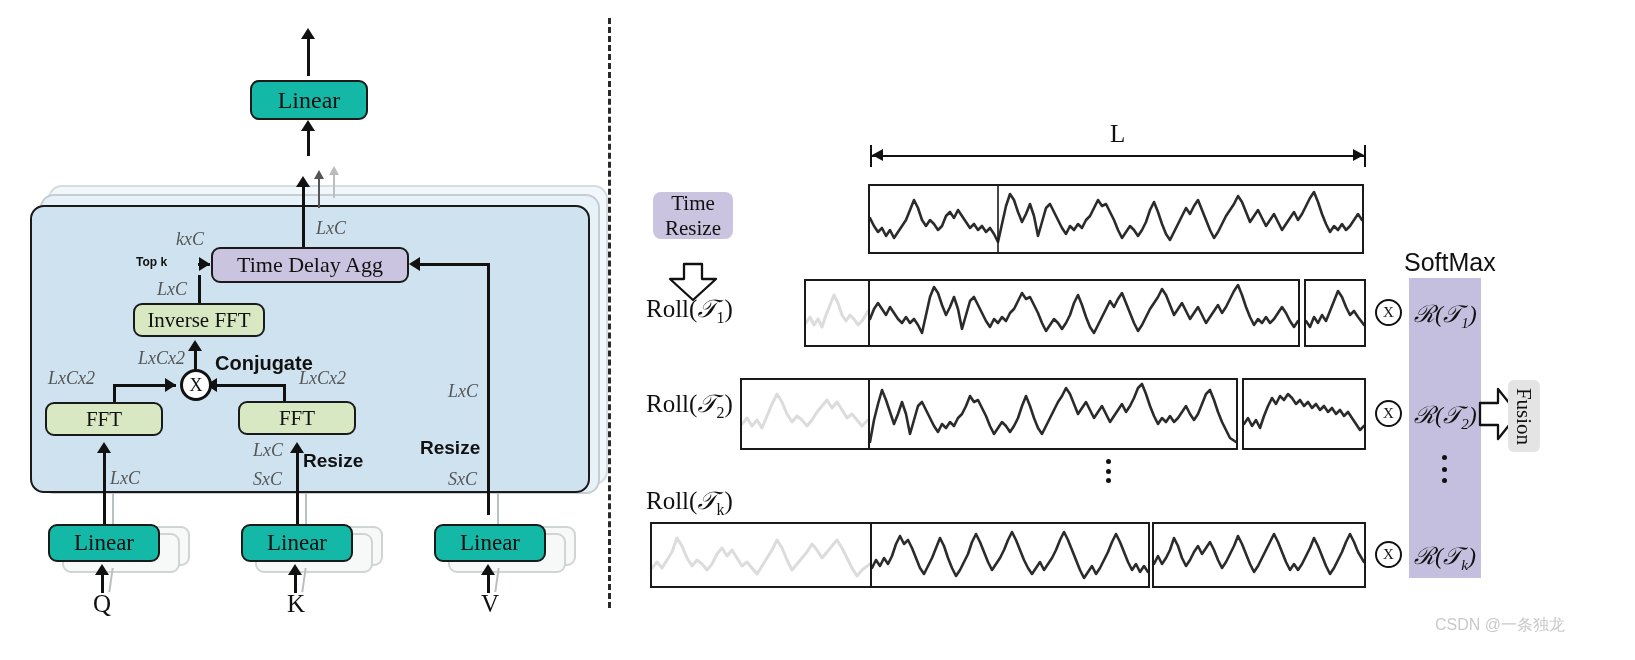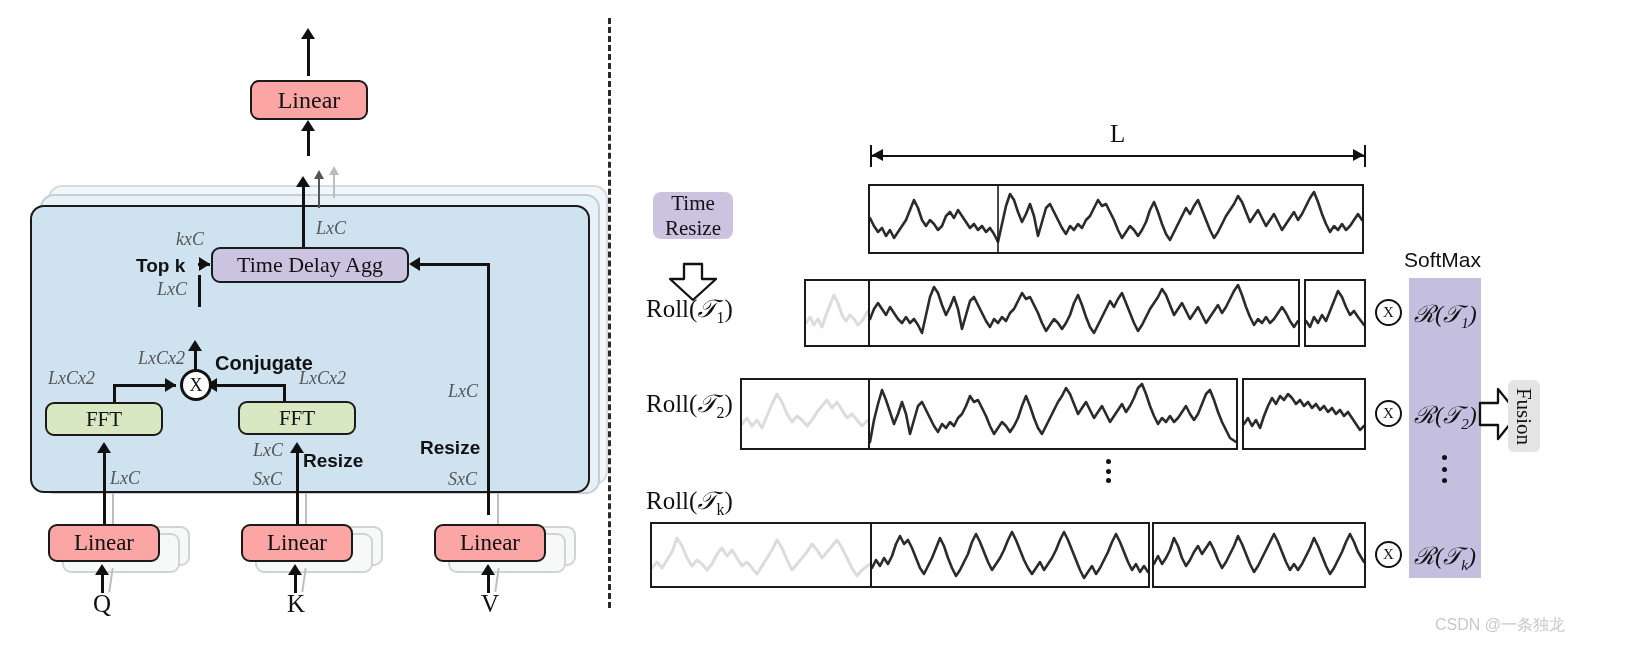--- a/index.html
+++ b/index.html
@@ -30,21 +30,21 @@
     font-family: "Liberation Serif", serif;
     color: #111;
     white-space: nowrap;
     z-index: 6;
   }
   .node.ghost {
     border: 2px solid #cfd4d4;
     background: #f7f9f9;
     z-index: 2;
   }
-  .node-gray   { background: #fca5a5; }
+  .node-gray   { background: #14b8a6; }
   .node-green  { background: #d7e8c3; }
   .node-purple { background: #cbc4e0; }
   .node-yellow { background: #f8e9b6; }
 
   
   .panel {
     position: absolute;
     box-sizing: border-box;
     border-radius: 14px;
   }
@@ -271,31 +271,34 @@
 
   <div class="dim" style="left:316px; top:218px; font-size:18px;">LxC</div>
 
   <div class="node node-purple" style="left:211px; top:247px; width:198px; height:36px; font-size:22px;">
     <span>Time Delay Agg</span>
   </div>
 
   <div class="vline" style="left:198px; top:275px; height:32px;"></div>
   <div class="hline" style="left:198px; top:263px; width:12px;"></div>
   <div class="arrowhead-right" style="left:199px; top:257px;"></div>
-  <div class="boldlabel" style="left:136px; top:255px; font-size:19px;">Top k</div>
+  <div class="boldlabel" style="left:136px; top:255px; font-size:12px;">Top k</div>
   <div class="dim" style="left:176px; top:229px; font-size:18px;">kxC</div>
   <div class="dim" style="left:157px; top:279px; font-size:18px;">LxC</div>
 
   <div class="vline" style="left:487px; top:265px; height:250px;"></div>
   <div class="hline" style="left:420px; top:263px; width:70px;"></div>
   <div class="arrowhead-left" style="left:409px; top:257px;"></div>
   <div class="dim" style="left:448px; top:381px; font-size:18px;">LxC</div>
   <div class="boldlabel" style="left:420px; top:437px; font-size:19px;">Resize</div>
   <div class="dim" style="left:448px; top:469px; font-size:18px;">SxC</div>
 
+  <div class="node node-green" style="left:133px; top:303px; width:132px; height:34px; font-size:21px;">
+    <span>Inverse FFT</span>
+  </div>
 
   <div class="vline" style="left:194px; top:350px; height:22px;"></div>
   <div class="arrowhead-up" style="left:188px; top:340px;"></div>
   <div class="dim" style="left:138px; top:348px; font-size:18px;">LxCx2</div>
 
   <div class="circ-x" style="left:180px; top:369px; width:32px; height:32px; font-size:18px;">
     <span>X</span>
   </div>
 
   <div class="boldlabel" style="left:215px; top:352px; font-size:20px;">Conjugate</div>
@@ -459,21 +462,21 @@
   </div>
   <div class="series-box" style="left:1152px; top:522px; width:214px; height:66px;">
     <svg width="210" height="62" viewBox="0 0 210 62" preserveAspectRatio="none">
       <path d="M0,40 L4,32 L8,40 L12,34 L16,26 L20,14 L24,22 L28,34 L32,42 L36,36 L40,28 L44,22 L48,30 L52,24 L56,18 L60,26 L64,36 L68,44 L72,38 L76,30 L80,22 L84,12 L88,20 L92,30 L96,40 L100,48 L104,42 L108,34 L112,26 L116,18 L120,10 L124,18 L128,28 L132,38 L136,46 L140,40 L144,46 L148,40 L152,32 L156,24 L160,14 L164,22 L168,32 L172,42 L176,50 L180,44 L184,36 L188,28 L192,18 L196,10 L200,18 L204,28 L210,38" fill="none" stroke="#2b2b2b" stroke-width="2.6" stroke-linejoin="round" stroke-linecap="round"></path>
     </svg>
   </div>
   <div class="circ-x" style="left:1375px; top:541px; width:27px; height:27px; font-size:15px; border-width:2.4px;">
     <span>X</span>
   </div>
 
-  <div class="plainlabel" style="left:1404px; top:248px; font-size:21px; font-family:'Liberation Sans',sans-serif;">SoftMax</div>
+  <div class="plainlabel" style="left:1404px; top:248px; font-size:25px; font-family:'Liberation Sans',sans-serif;">SoftMax</div>
   <div class="softmax-band" style="left:1409px; top:278px; width:72px; height:300px;"></div>
 
   <div class="rtau" style="left:1414px; top:296px; font-size:24px;">
     <span>ℛ(</span><span>𝒯</span><sub style="font-size:15px;">1</sub><span>)</span>
   </div>
 
   <div class="rtau" style="left:1414px; top:397px; font-size:24px;">
     <span>ℛ(</span><span>𝒯</span><sub style="font-size:15px;">2</sub><span>)</span>
   </div>
 

